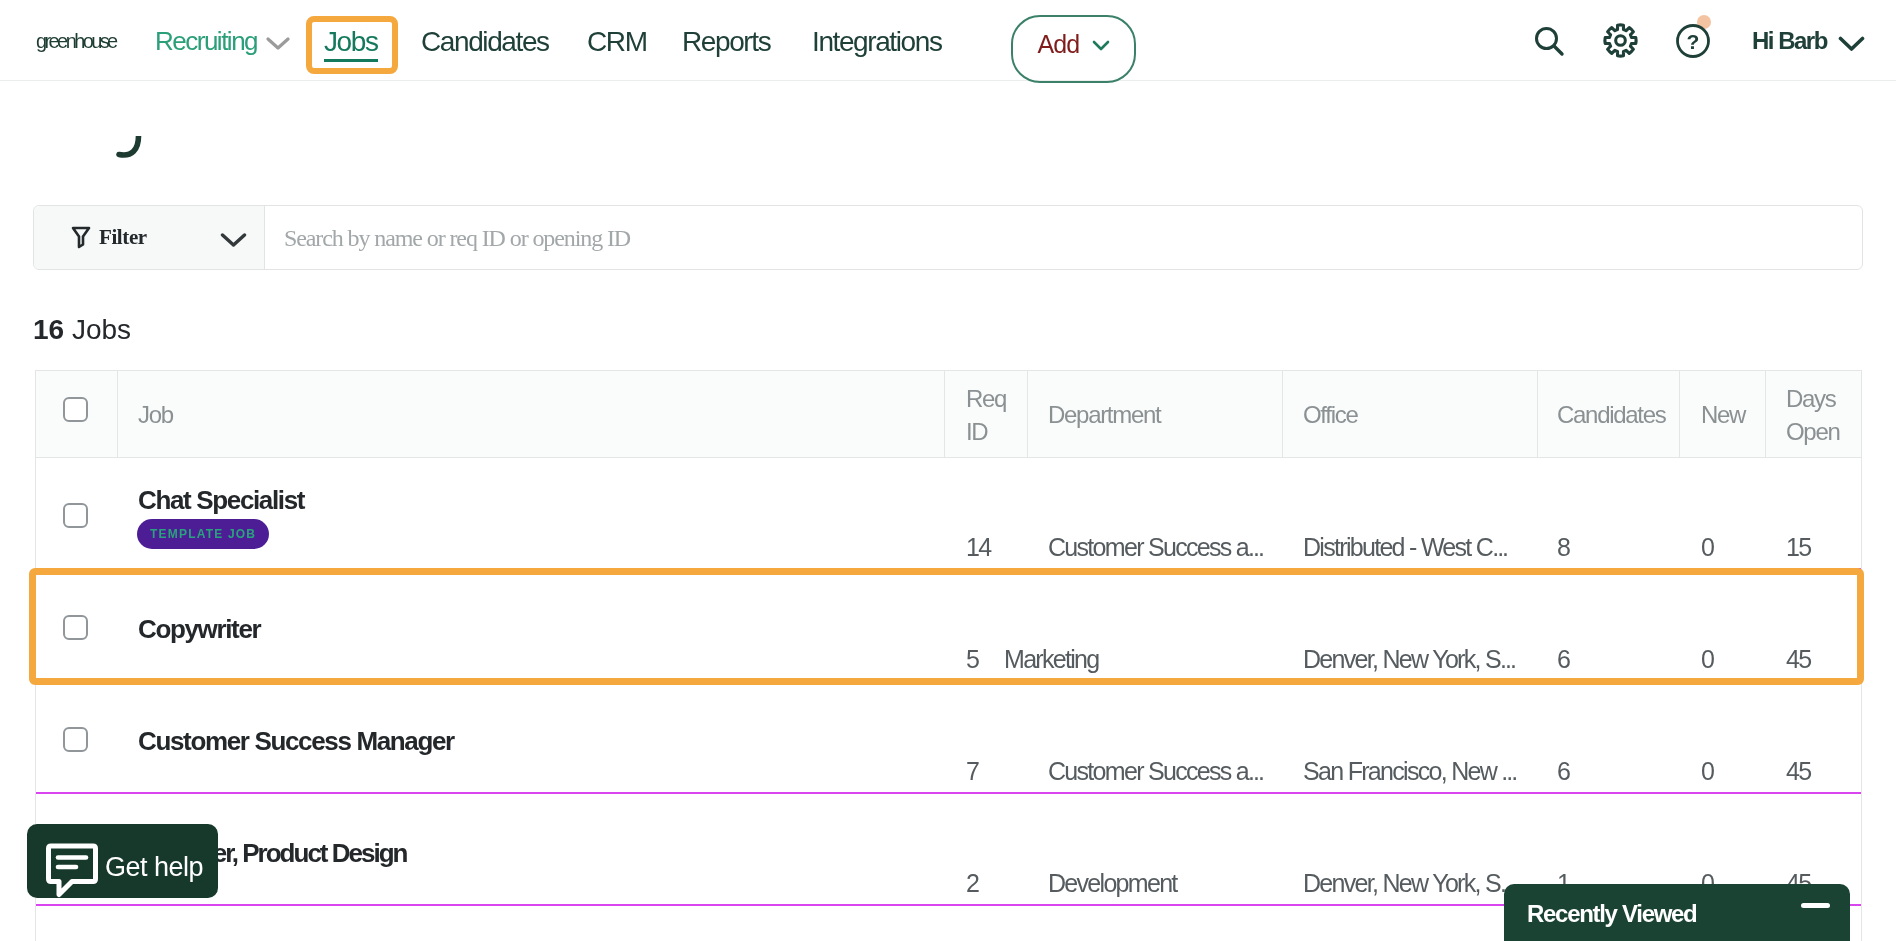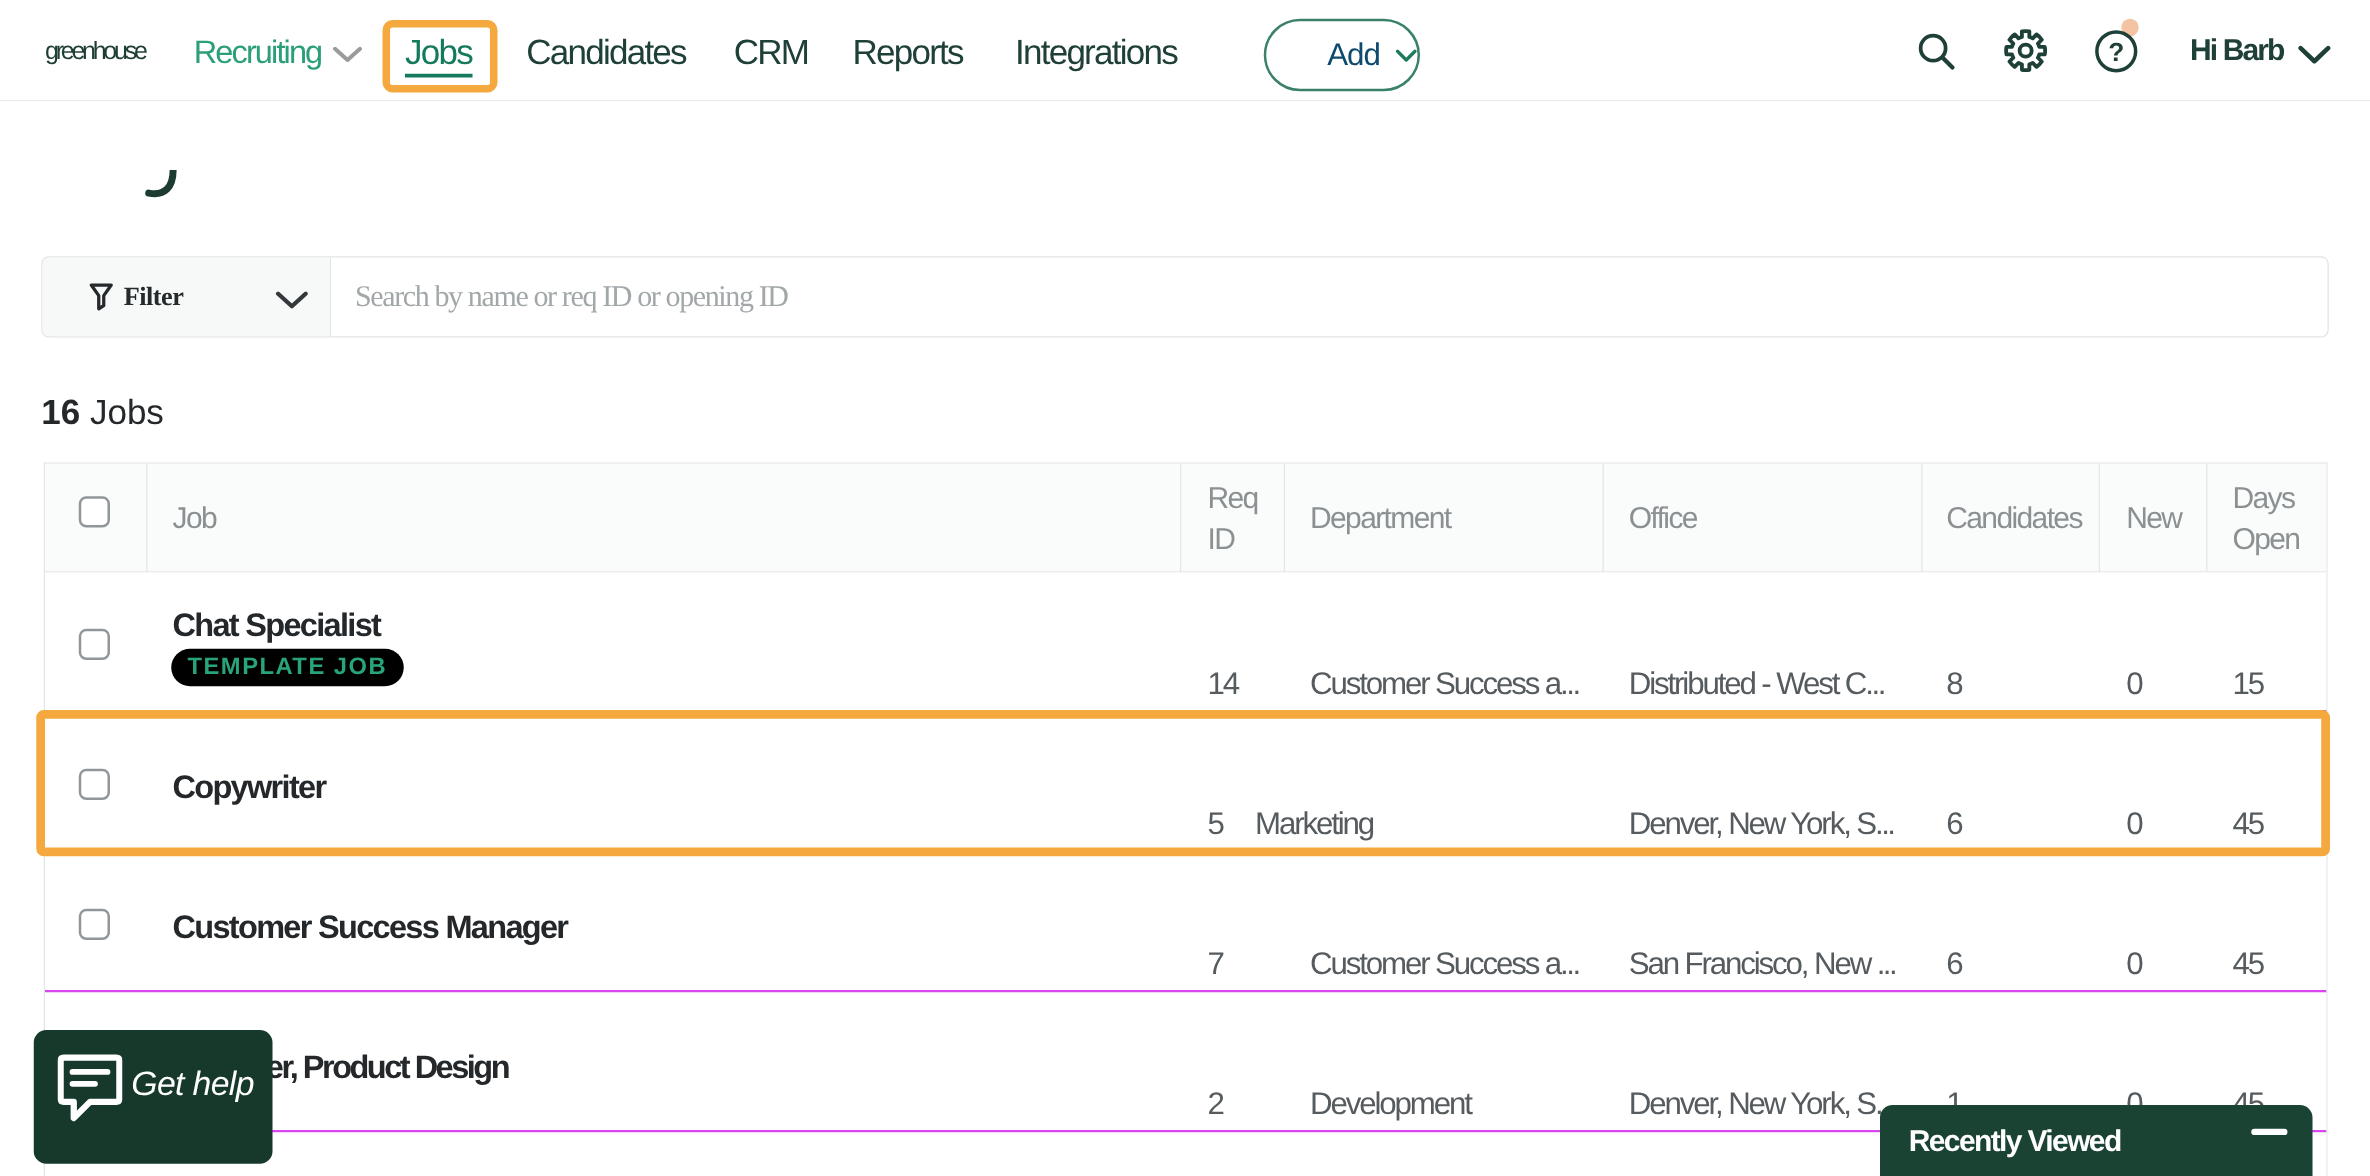--- a/index.html
+++ b/index.html
@@ -15,23 +15,23 @@
     font-size:28px; letter-spacing:-1.4px; color:#1f4038; }
   #logo-gh { position:absolute; left:36px; top:0; height:80px; line-height:82px;
     font-size:20px; letter-spacing:-2.6px; color:#1e3d33; font-weight:500; }
   #logo-rec { position:absolute; left:155px; top:0; height:80px; line-height:82px;
     font-size:26px; letter-spacing:-1.5px; color:#2b9f79; font-weight:500; }
   #jobs-box { position:absolute; left:306px; top:16px; width:92px; height:58px;
     border:6px solid #f5a83d; border-radius:8px; }
   #jobs-link { position:absolute; left:324px; top:0; height:80px; line-height:83px;
     font-size:28px; letter-spacing:-1.4px; color:#157a5d; }
   #jobs-link .ul { border-bottom:3px solid #157a5d; padding-bottom:2px; }
-  #add-btn { position:absolute; left:1011px; top:15px; width:125px; height:58px;
-    border:2px solid #3b8169; border-radius:29px; color:#0c4a6e;
-    font-size:25px; letter-spacing:-0.8px; text-align:right; line-height:54px; }
+  #add-btn { position:absolute; left:1011px; top:15px; width:125px; height:68px;
+    border:2px solid #3b8169; border-radius:29px; color:#7f1d1d;
+    font-size:25px; letter-spacing:-0.8px; text-align:center; line-height:54px; }
   #hibarb { position:absolute; left:1752px; top:0; height:80px; line-height:81px;
     font-size:24px; letter-spacing:-1.5px; font-weight:bold; color:#1f4038; }
 
   
   #h1 { position:absolute; left:33px; top:88px; font-family:"Liberation Serif", serif;
     font-size:60px; letter-spacing:-1px; color:#1e3b31; font-weight:normal; }
 
   
   #fbar { position:absolute; left:33px; top:205px; width:1830px; height:65px;
     border:1px solid #e2e4e4; border-radius:6px; background:#fff;font-family:Liberation Serif, serif; }
@@ -56,30 +56,30 @@
   .hlabel { position:absolute; font-size:24px; letter-spacing:-1.3px; color:#8b9193;
     line-height:33px; }
   .row { position:absolute; left:0; width:1825px; height:112px;
     border-bottom:2px solid #d946ef; background:#fff; }
   .cb { position:absolute; left:27px; top:45px; width:25px; height:25px;
     border:2px solid #90969a; border-radius:6px; background:#fff; }
   .jtitle { position:absolute; left:102px; font-size:26px; font-weight:bold;
     letter-spacing:-1.35px; color:#24282b; }
   .cell { position:absolute; font-size:25px; letter-spacing:-1.7px; color:#555b5e;margin-top:33px; }
   .badge { position:absolute; left:101px; top:61px; height:30px; line-height:30px;
-    padding:0 13px; border-radius:15px; background:#000000; color:#28a47b;
-    font-size:19px; font-weight:bold; letter-spacing:1.2px; }
+    padding:0 13px; border-radius:15px; background:#4c1d95; color:#28a47b;
+    font-size:12px; font-weight:bold; letter-spacing:1.2px; }
 
   
   #row-hl { position:absolute; left:29px; top:568px; width:1835px; height:117px;
     border:7px solid #f5a83d; border-radius:6px; z-index:5; }
 
   
-  #gethelp { position:absolute; left:27px; top:824px; width:191px; height:107px;
-    background:#17392c; border-radius:10px; z-index:6;font-style:italic; }
+  #gethelp { position:absolute; left:27px; top:824px; width:191px; height:74px;
+    background:#17392c; border-radius:10px; z-index:6; }
   #gethelp span { position:absolute; left:78px; top:0; height:89px; line-height:87px;
     font-size:27px; letter-spacing:-0.5px; color:#fff; }
 
   
   #recent { position:absolute; left:1504px; top:884px; width:346px; height:57px;
     background:#1b4334; border-radius:10px 10px 0 0; z-index:6; }
   #recent span { position:absolute; left:23px; top:0; height:57px; line-height:59px;
     font-size:24px; letter-spacing:-1.3px; font-weight:bold; color:#fff; }
   #recent .dash { position:absolute; left:297px; top:19px; width:29px; height:5px;
     border-radius:2.5px; background:#fff; }

